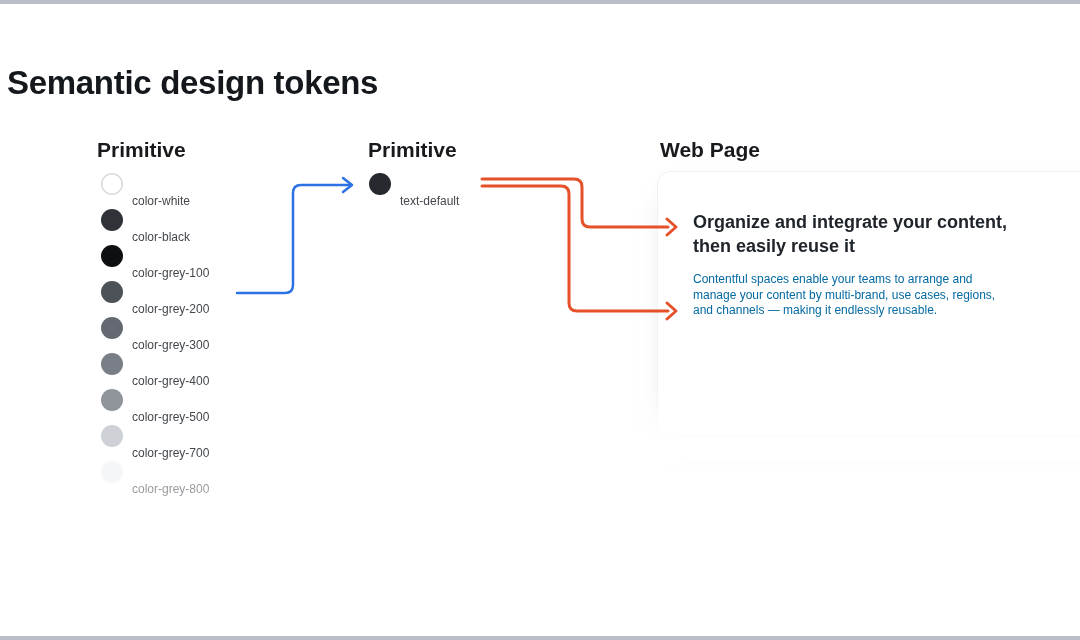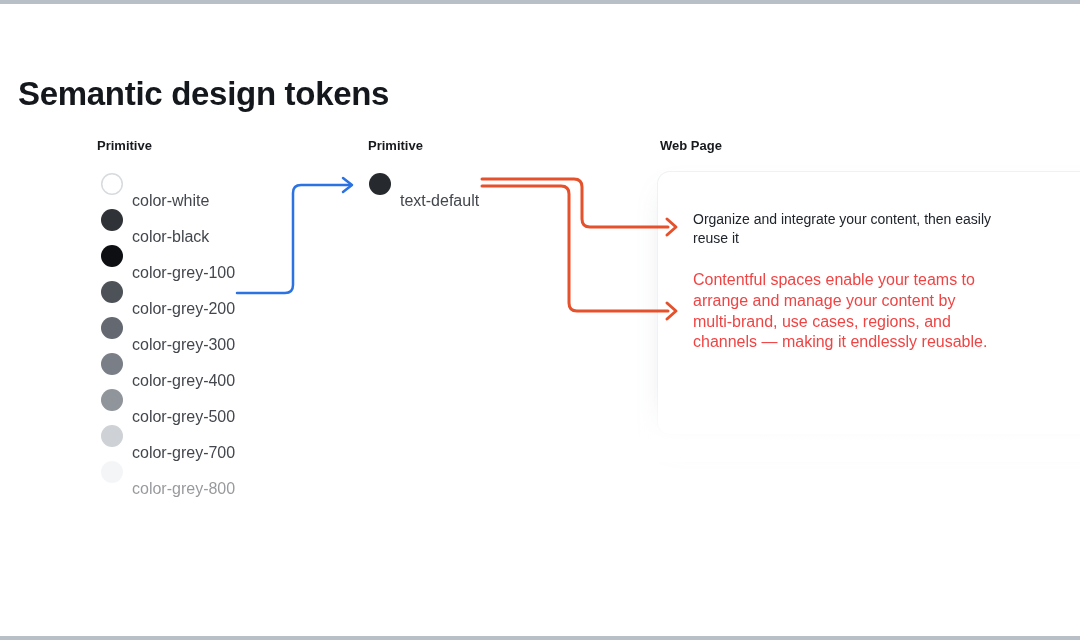--- a/index.html
+++ b/index.html
@@ -9,59 +9,59 @@
     font-family: "Liberation Sans", sans-serif;
     overflow: hidden;
   }
   .stage { position: absolute; inset: 0; width: 1080px; height: 640px; overflow: hidden; }
 
   .frame-line { position: absolute; left: 0; width: 1080px; height: 4px; background: var(--bar, #B9BFC6); }
   .frame-line.top { top: 0; }
   .frame-line.bottom { bottom: 0; }
 
   .title {
-    position: absolute; left: 1px; top: 58px; margin: 17px;
+    position: absolute; left: 1px; top: 58px; margin: 6px;
     font-size: 33px; font-weight: 700; letter-spacing: -0.3px;
     color: #14171b; white-space: nowrap;
   }
 
   .col-header {
     position: absolute; top: 138px;
-    font-size: 13px; font-weight: 700; color: #17191d; white-space: nowrap;
+    font-size: 21px; font-weight: 700; color: #17191d; white-space: nowrap;
   }
   .col-header.prim { left: 97px; }
   .col-header.sem  { left: 368px; }
   .col-header.web  { left: 660px; }
 
   .token-list { position: absolute; display: flex; flex-direction: column; }
   .token-list.prim { left: 101px; top: 166px; }
   .token-list.sem  { left: 369px; top: 166px; align-items: flex-end; }
   .token-row { height: 36px; display: flex; align-items: center; gap: 9px; }
   .swatch { width: 22px; height: 22px; border-radius: 50%; flex: 0 0 auto; }
-  .token-label { font-size: 16px; color: #43474d; white-space: nowrap; margin-top: 34px; }
+  .token-label { font-size: 12px; color: #43474d; white-space: nowrap; margin-top: 34px; }
   
   .token-list.prim .token-row:nth-child(9)  { opacity: 0.55; text-align: center; }
   .token-list.prim .token-row:nth-child(10) { opacity: 0.30; justify-content: center; }
 
   .card {
     position: absolute; left: 658px; top: 172px;
     width: 470px; height: 262px;
     background: #ffffff; border-radius: 12px;
     box-shadow: 0 0 0 1px #f0f1f3, 0 14px 30px -10px rgba(125, 135, 148, 0.28);
     z-index: 1;
     box-sizing: border-box;
     padding: 38px 0 0 35px;
   }
   .card-heading {
     width: 332px;
-    font-size: 14px; font-weight: 400; color: #20252c; line-height: 1.36;
+    font-size: 18px; font-weight: 700; color: #20252c; line-height: 1.36;
   }
   .card-body {
-    width: 304px; margin-top: 22px;
-    font-size: 16px; color: #ef4444; line-height: 1.3;
+    width: 304px; margin-top: 13px;
+    font-size: 12px; color: #0369a1; line-height: 1.3;
   }
   .card-fade {
     position: absolute; left: 640px; top: 386px; width: 470px; height: 76px;
     background: linear-gradient(to bottom, rgba(255,255,255,0), #ffffff 72%);
     z-index: 3; pointer-events: none;
   }
 
   svg.connectors {
     position: absolute; left: 0; top: 0; width: 1080px; height: 640px;
     z-index: 4; pointer-events: none;

